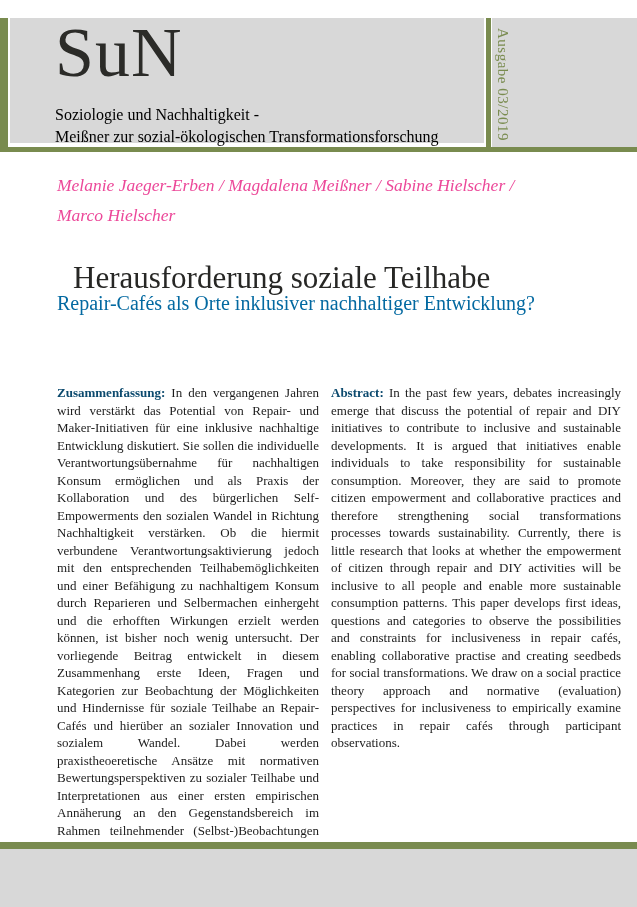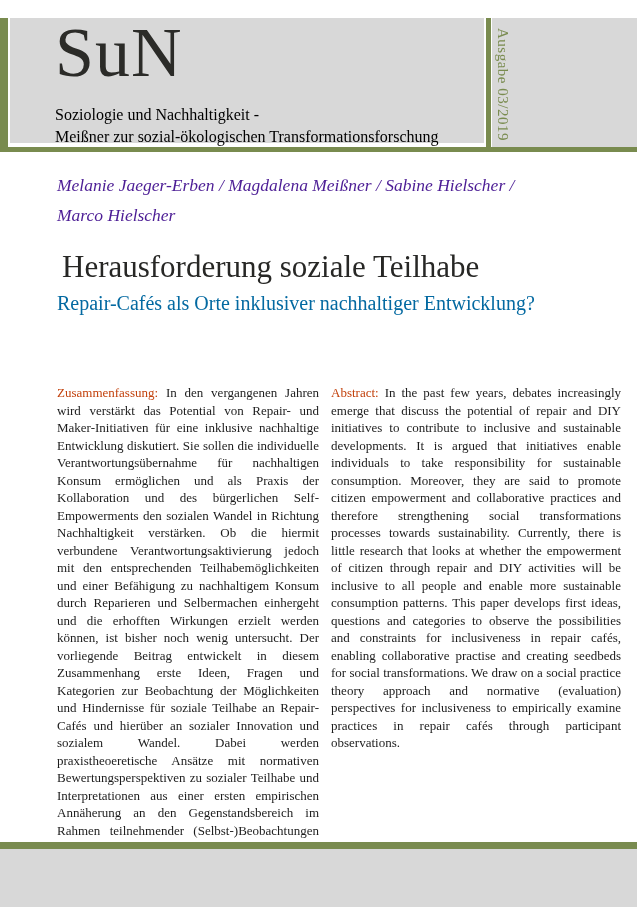--- a/index.html
+++ b/index.html
@@ -54,28 +54,28 @@
     width: 637px; height: 5px;
     background: #798b4f;
   }
 
   
   .authors {
     position: absolute; left: 57px; top: 170px;
     width: 540px;
     font-style: italic;
     font-size: 17.5px; line-height: 30px;
-    color: #4c1d95;
+    color: #ec4899;
   }
   .article-title {
     position: absolute; left: 57px; top: 243px;
     width: 560px;
     font-size: 31px; line-height: 38px;
     font-weight: normal;
-    color: #272725; margin: 5px;
+    color: #272725; margin: 16px;
   }
   .article-subtitle {
     position: absolute; left: 57px; top: 290px;
     width: 560px;
     font-size: 20px; line-height: 26px;
     font-weight: normal;
     color: #0369a1; margin: 0;
   }
 
   
@@ -87,21 +87,21 @@
   }
   .abs-col {
     font-size: 13px; line-height: 17.5px;
     color: #1c1c1c;
     text-align: justify;
     hyphens: auto;
     margin: 0;
   }
   .abs-de { width: 262px; }
   .abs-en { width: 290px; }
-  .abs-col strong { font-weight: normal; color: #c2410c; }
+  .abs-col strong { font-weight: bold; color: #0c4a6e; }
 
   
   .footer-rule {
     position: absolute; left: 0; top: 842px;
     width: 637px; height: 7px;
     background: #798b4f;
   }
   .footer-band {
     position: absolute; left: 0; top: 849px;
     width: 637px; height: 58px;

